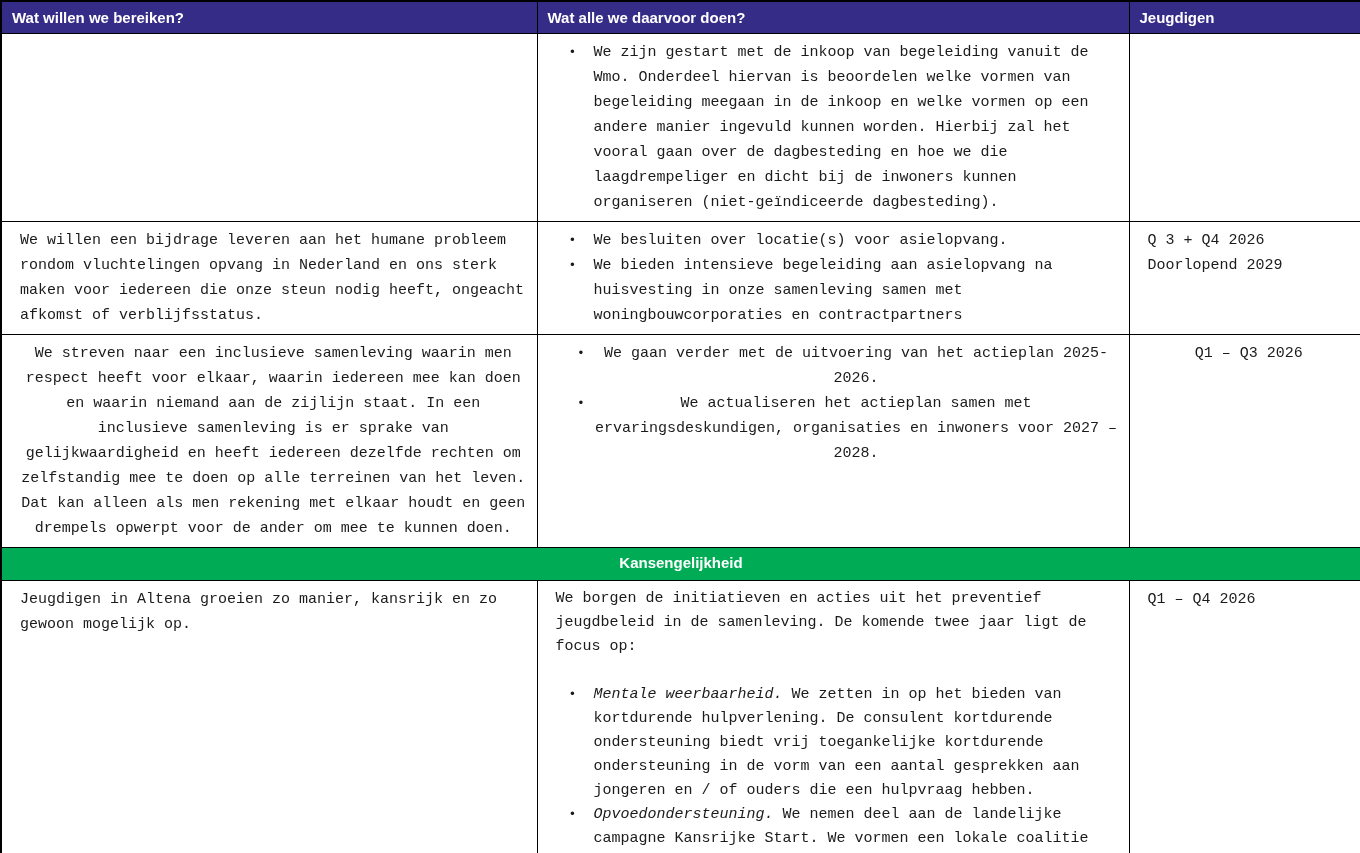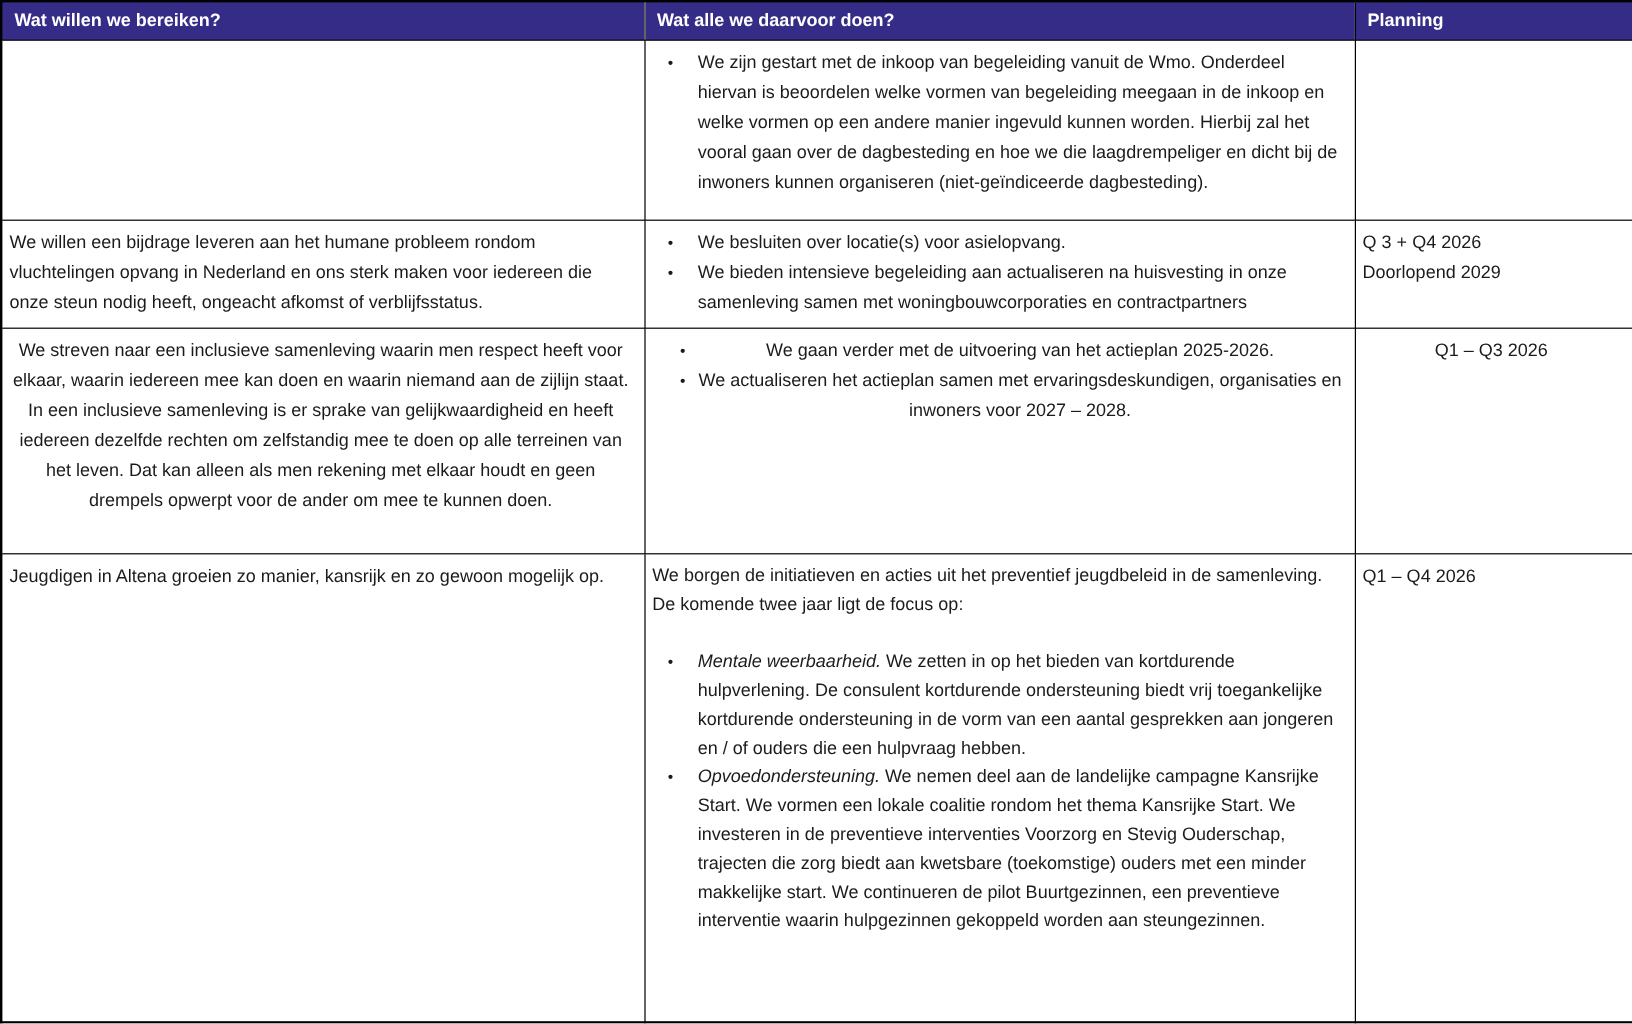--- a/index.html
+++ b/index.html
@@ -28,22 +28,23 @@
     font-weight: bold;
     font-size: 15px;
     padding: 7px 10px;
   }
   tr.h-head   { height: 30px; }
   tr.h-r0     { height: 150px; }
   tr.h-r1     { height: 90px; }
   tr.h-r2     { height: 188px; text-align: center; }
   tr.h-band   { height: 33px; }
   td.cell {
-    padding: 6px 10px 6px 6px;
+    padding: 6px 10px 6px 18px;
     line-height: 25px;
+    font-family: Liberation Mono, monospace;
   }
   td.tight { line-height: 24px; }
   .intro { margin-bottom: 24px; }
   .li { display: flex; }
   .li .b {
     flex: 0 0 38px;
     padding-left: 13px;
     font-size: 13px;
   }
   .li .b::before { content: "\2022"; }
@@ -67,21 +68,21 @@
   <colgroup>
     <col style="width:536px">
     <col style="width:592px">
     <col style="width:232px">
   </colgroup>
 
   <tbody>
       <tr class="h-head">
     <th>Wat willen we bereiken?</th>
     <th>Wat alle we daarvoor doen?</th>
-    <th>Planning</th>
+    <th>Jeugdigen</th>
   </tr>
 
   <tr class="h-r0">
     <td class="cell"></td>
     <td class="cell">
       <div class="li">
         <span class="b"></span>
         <span class="t">We zijn gestart met de inkoop van begeleiding vanuit de Wmo. Onderdeel hiervan is beoordelen welke vormen van begeleiding meegaan in de inkoop en welke vormen op een andere manier ingevuld kunnen worden. Hierbij zal het vooral gaan over de dagbesteding en hoe we die laagdrempeliger en dicht bij de inwoners kunnen organiseren (niet-geïndiceerde dagbesteding).</span>
       </div>
     </td>
@@ -92,21 +93,21 @@
     <td class="cell">
       <span>We willen een bijdrage leveren aan het humane probleem rondom vluchtelingen opvang in Nederland en ons sterk maken voor iedereen die onze steun nodig heeft, ongeacht afkomst of verblijfsstatus.</span>
     </td>
     <td class="cell">
       <div class="li">
         <span class="b"></span>
         <span class="t">We besluiten over locatie(s) voor asielopvang.</span>
       </div>
       <div class="li">
         <span class="b"></span>
-        <span class="t">We bieden intensieve begeleiding aan actualiseren na huisvesting in onze samenleving samen met woningbouwcorporaties en contractpartners</span>
+        <span class="t">We bieden intensieve begeleiding aan asielopvang na huisvesting in onze samenleving samen met woningbouwcorporaties en contractpartners</span>
       </div>
     </td>
     <td class="cell">
       <div class="plan-line">Q 3 + Q4 2026</div>
       <div class="plan-line">Doorlopend 2029</div>
     </td>
   </tr>
 
   <tr class="h-r2">
     <td class="cell">
@@ -120,20 +121,23 @@
       <div class="li">
         <span class="b"></span>
         <span class="t">We actualiseren het actieplan samen met ervaringsdeskundigen, organisaties en inwoners voor 2027 – 2028.</span>
       </div>
     </td>
     <td class="cell">
       <div class="plan-line">Q1 – Q3 2026</div>
     </td>
   </tr>
 
+  <tr class="h-band">
+    <td class="band" colspan="3">Kansengelijkheid</td>
+  </tr>
 
   <tr>
     <td class="cell">
       <span>Jeugdigen in Altena groeien zo manier, kansrijk en zo gewoon mogelijk op.</span>
     </td>
     <td class="cell tight">
       <div class="intro">We borgen de initiatieven en acties uit het preventief jeugdbeleid in de samenleving. De komende twee jaar ligt de focus op:</div>
       <div class="li">
         <span class="b"></span>
         <span class="t"><span class="lead">Mentale weerbaarheid.</span><span> We zetten in op het bieden van kortdurende hulpverlening. De consulent kortdurende ondersteuning biedt vrij toegankelijke kortdurende ondersteuning in de vorm van een aantal gesprekken aan jongeren en / of ouders die een hulpvraag hebben.</span></span>

